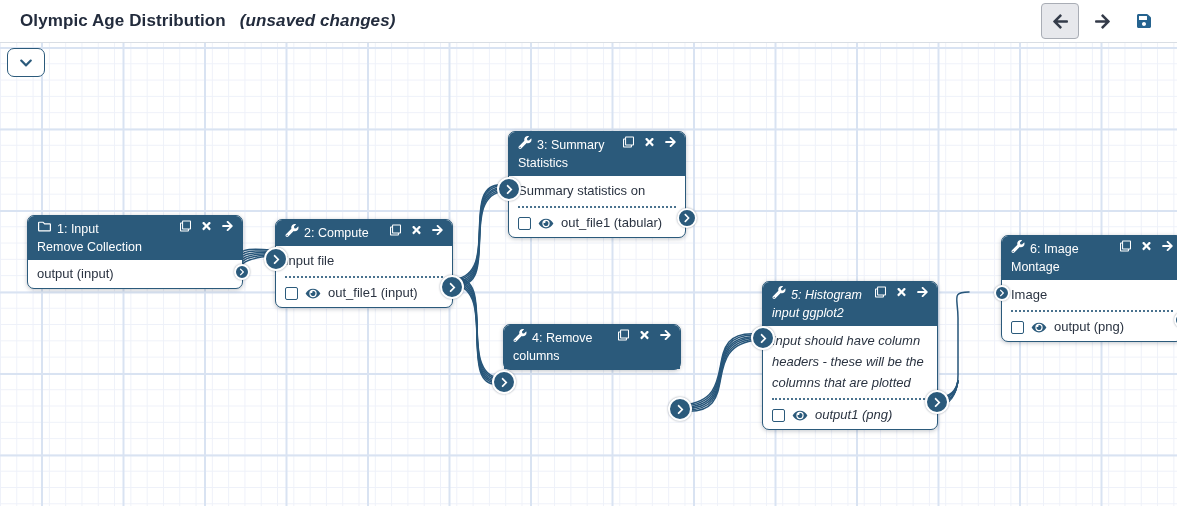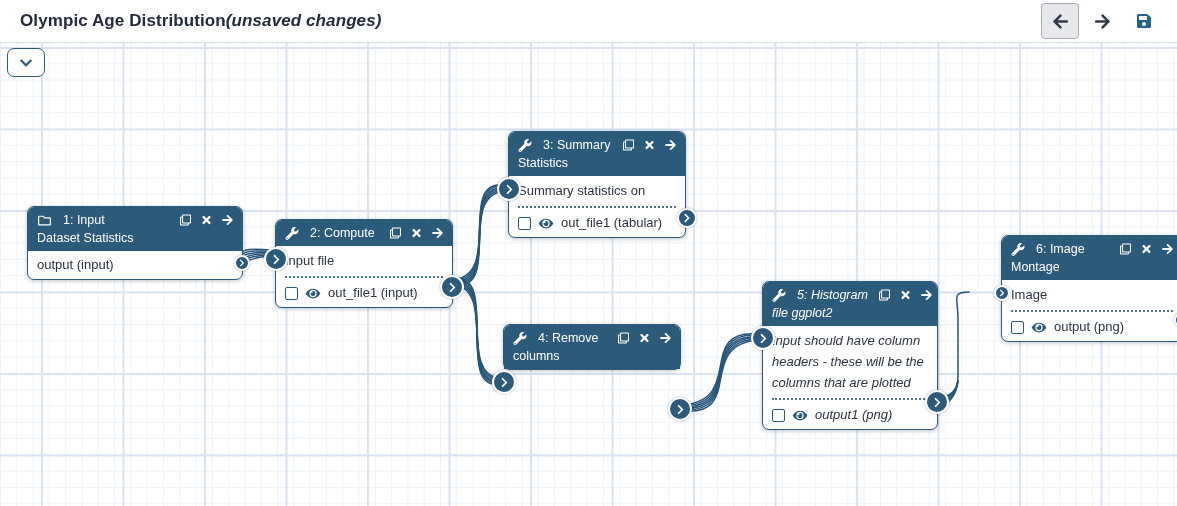--- a/index.html
+++ b/index.html
@@ -3,21 +3,21 @@
 <meta charset="utf-8">
 <style>
   * { margin:0; padding:0; box-sizing:border-box; }
   html,body { width:1177px; height:506px; overflow:hidden;
     font-family:"Liberation Sans","DejaVu Sans",sans-serif; background:#fff; }
 
   
   .topbar { height:43px; background:#ffffff; border-bottom:1px solid #d9dee4;
     display:flex; align-items:center; padding:0 14px 0 20px; position:relative; z-index:10; }
   .topbar h1 { font-size:17px; font-weight:700; color:#232c3d; letter-spacing:.1px; }
-  .topbar h1 em { font-style:italic; margin-left:0; }
+  .topbar h1 em { font-style:italic; margin-left:14px; }
   .topbar-actions { margin-left:auto; display:flex; align-items:center; gap:4px; }
   .tb-btn { width:38px; height:36px; display:flex; align-items:center; justify-content:center;
     background:transparent; border:1px solid transparent; border-radius:4px; cursor:pointer; }
   .tb-btn svg { width:17px; height:17px; fill:#343b49; }
   .tb-btn.is-active { background:#e7e8ec; border-color:#a9adb5; }
   .tb-btn.save svg { fill:#25638f; width:16px; height:16px; }
 
   
   .canvas { position:relative; width:1177px; height:463px; background-color:#ffffff;
     background-image:
@@ -34,21 +34,21 @@
   .collapse-btn svg { width:14px; height:14px; fill:#2b5a7b; }
 
   .wires { position:absolute; left:0; top:0; width:1177px; height:463px; z-index:1; pointer-events:none; }
   .wires path { stroke:#27567a; stroke-width:1.5; fill:none; stroke-linecap:round; }
 
   
   .node { position:absolute; background:#fff; border:1px solid #2b5a7b; border-radius:7px;
     box-shadow:0 1px 4px rgba(27,43,65,.28); z-index:2; font-size:13px; color:#2a3341; }
   .node-header { background:#2b5a7b; color:#fff; border-radius:6px 6px 0 0;
     padding:4px 9px 4px 9px; font-size:12.5px; line-height:18px; cursor:move; }
-  .nh-line { display:flex; align-items:center; gap:11px; }
+  .nh-line { display:flex; align-items:flex-start; gap:5px; }
   .nh-icon { flex:none; display:flex; }
   .nh-icon svg { width:14px; height:13px; fill:#fff; }
   .nh-title { flex:1; white-space:nowrap; }
   .nh-actions { display:flex; align-items:center; gap:10px; flex:none; }
   .nh-actions .act { background:none; border:none; padding:0; cursor:pointer; display:flex; }
   .nh-actions svg { width:11px; height:12px; fill:#fff; }
   .nh-line2 { line-height:18px; }
 
   .io-row { padding:4px 9px; line-height:20px; }
   .input-row { line-height:21px; }
@@ -65,21 +65,21 @@
     display:flex; align-items:center; justify-content:center; z-index:4; cursor:crosshair;
     box-shadow:0 0 2px rgba(27,43,65,.45); }
   .conn svg { fill:#fff; }
   .conn-lg { width:24px; height:24px; } .conn-lg svg { width:9px; height:11px; }
   .conn-md { width:20px; height:20px; } .conn-md svg { width:8px; height:10px; }
   .conn-sm { width:16px; height:16px; } .conn-sm svg { width:6px; height:8px; }
   .in-conn  { left:-12px; }  .out-conn { right:-12px; }
   .conn-sm.in-conn { left:-8px; } .conn-sm.out-conn { right:-8px; }
 
   
-  .node-1 { left:27px;  top:163px; width:216px; }
+  .node-1 { left:27px;  top:172px; width:216px; }
   .node-1 .out-conn { top:48px; }
   .node-2 { left:275px; top:176px; width:178px; }
   .node-2 .in-conn { top:27px; } .node-2 .out-conn { top:55px; }
   .node-3 { left:508px; top:88px;  width:178px; }
   .node-3 .in-conn { top:45px; } .node-3 .out-conn { top:76px; }
   .node-4 { left:503px; top:281px; width:178px; }
   .node-4 .in-conn { top:45px; } .node-4 .out-conn { top:72px; }
   .node-5 { left:762px; top:238px; width:176px;font-style:italic; }
   .node-5 .in-conn { top:44px; } .node-5 .out-conn { top:108px; }
   .node-6 { left:1001px; top:192px; width:182px; }
@@ -204,21 +204,21 @@
                 <use href="#i-times"></use>
               </svg>
             </button>
           <button class="act">
               <svg>
                 <use href="#i-arrow-right"></use>
               </svg>
             </button>
         </span>
       </div>
-      <div class="nh-line2">Dataset Statistics</div>
+      <div class="nh-line2">Remove Collection</div>
     </div>
     <div class="node-body">
       <div class="io-row output-row">
           <span class="out-label">output (input)</span>
         </div>
     </div>
     <span class="conn out-conn conn-sm">
         <svg>
           <use href="#i-chevron-right"></use>
         </svg>
@@ -394,21 +394,21 @@
                 <use href="#i-times"></use>
               </svg>
             </button>
           <button class="act">
               <svg>
                 <use href="#i-arrow-right"></use>
               </svg>
             </button>
         </span>
       </div>
-      <div class="nh-line2">file ggplot2</div>
+      <div class="nh-line2">input ggplot2</div>
     </div>
     <div class="node-body">
       <div class="io-row input-row">Input should have column headers - these will be the columns that are plotted</div>
       <div class="divider"></div>
       <div class="io-row output-row">
         <span class="checkbox"></span>
         <button class="eye">
             <svg>
               <use href="#i-eye"></use>
             </svg>

